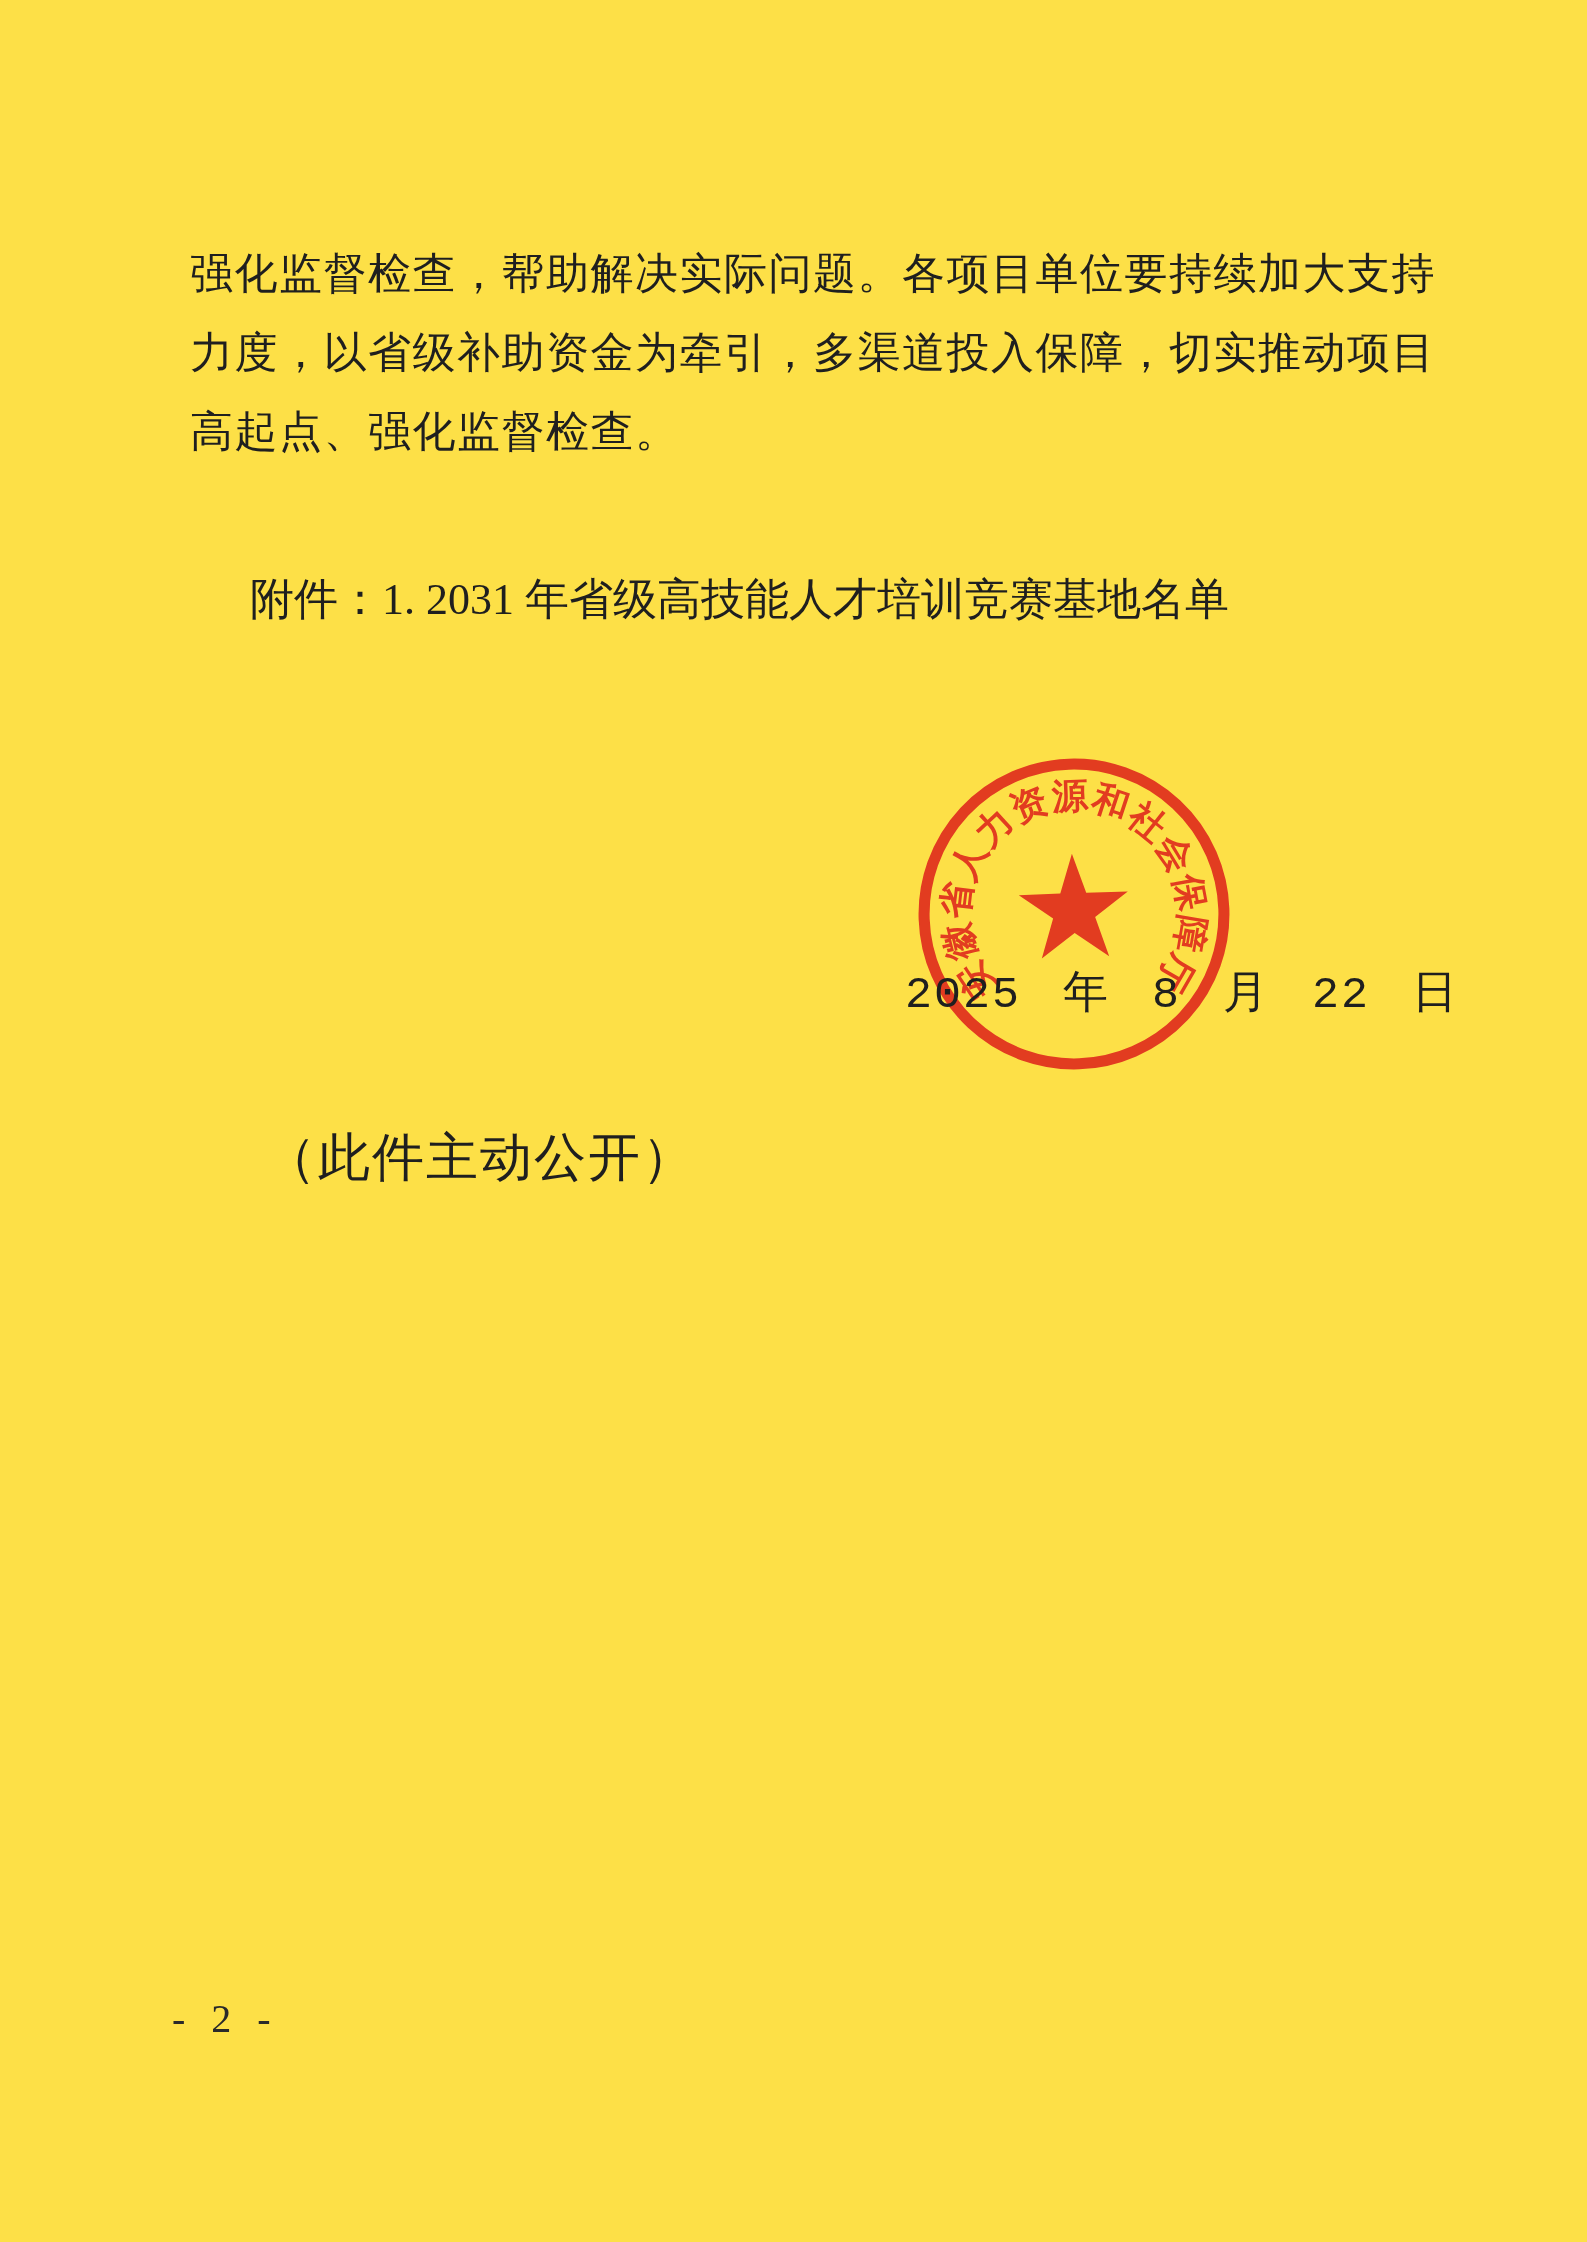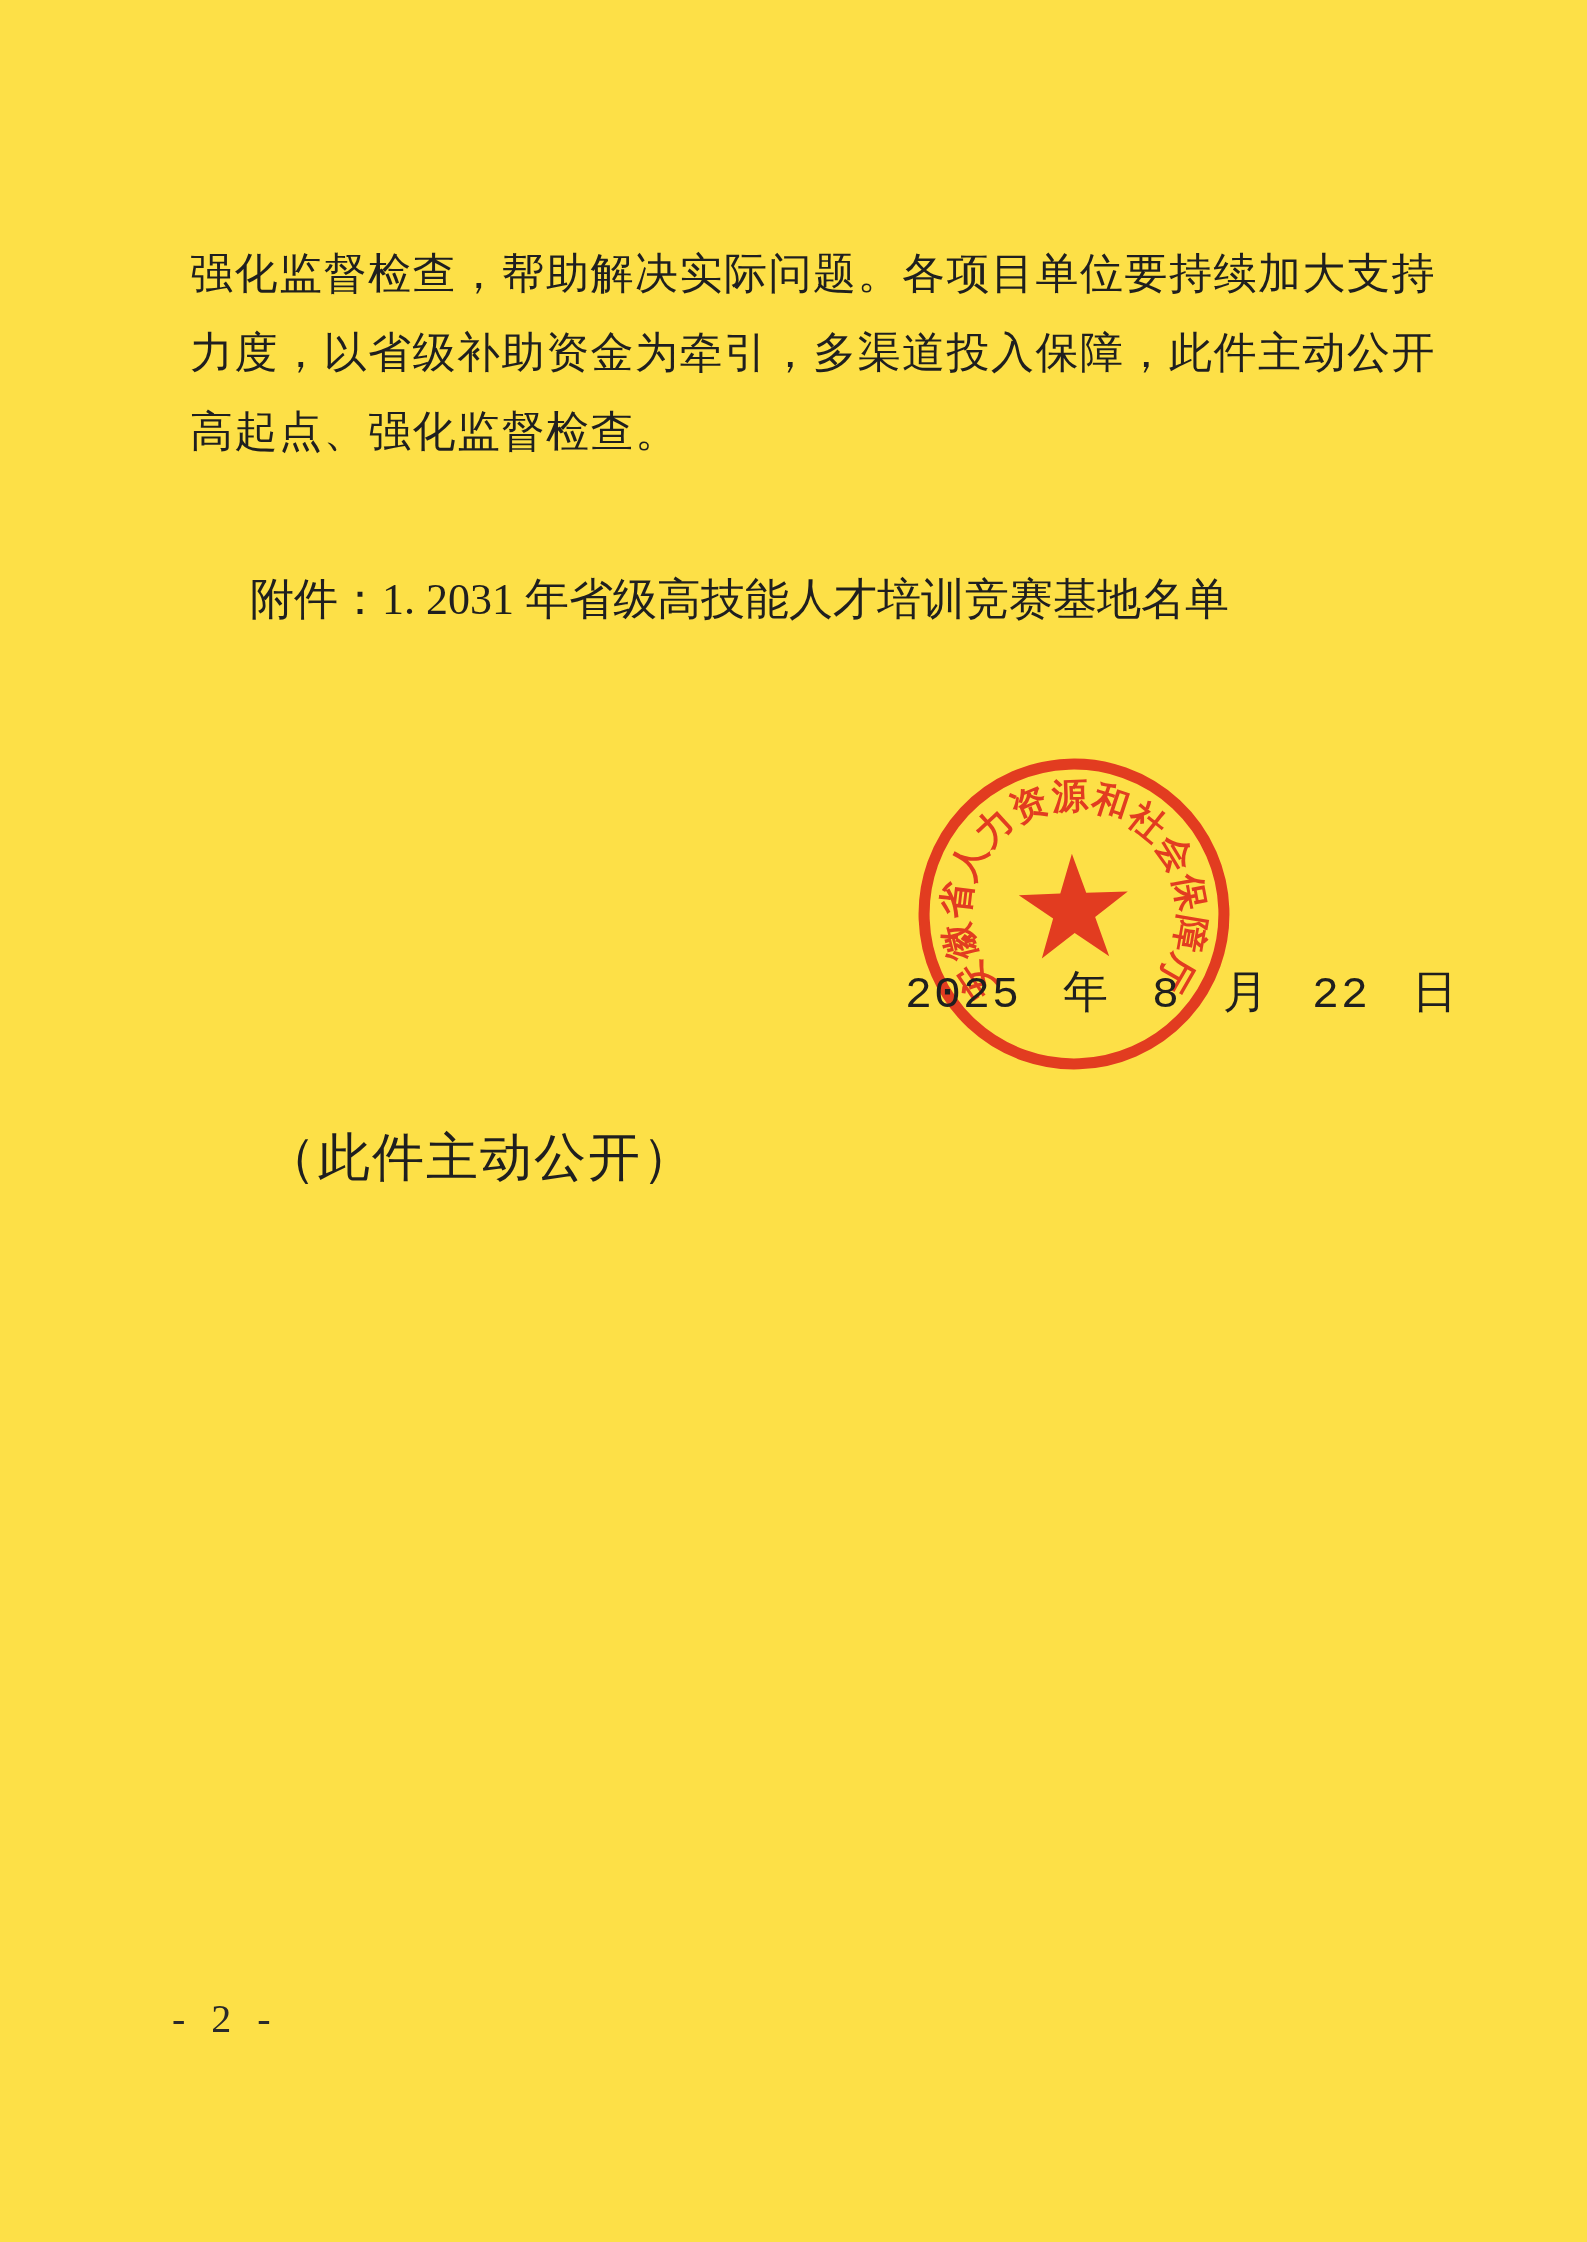--- a/index.html
+++ b/index.html
@@ -83,21 +83,21 @@
     white-space: nowrap;
   }
 </style>
 </head>
 <body>
 
 <div class="page">
 
   <div class="body-paragraph">
     <div>强化监督检查，帮助解决实际问题。各项目单位要持续加大支持</div>
-    <div>力度，以省级补助资金为牵引，多渠道投入保障，此件主动公开</div>
+    <div>力度，以省级补助资金为牵引，多渠道投入保障，切实推动项目</div>
     <div>高起点、强化监督检查。</div>
   </div>
 
   <div class="attachment-block">
     <div class="attachment-row1"><span>附件：</span><span>1. 2031 年省级高技能人才培训竞赛基地名单</span></div>
   </div>
 
   <svg class="official-seal" viewBox="0 0 320 320" xmlns="http://www.w3.org/2000/svg">
     <circle id="seal-ring" cx="160" cy="160" r="149" fill="none" stroke-width="11" stroke="#e0301e"></circle>
     <polygon id="seal-star" points="160,100 172.9,139.2 214.2,139.4 180.9,163.8 193.5,203.1 160,179 126.5,203.1 139.1,163.8 105.8,139.4 147.1,139.2" fill="#e0301e"></polygon>

